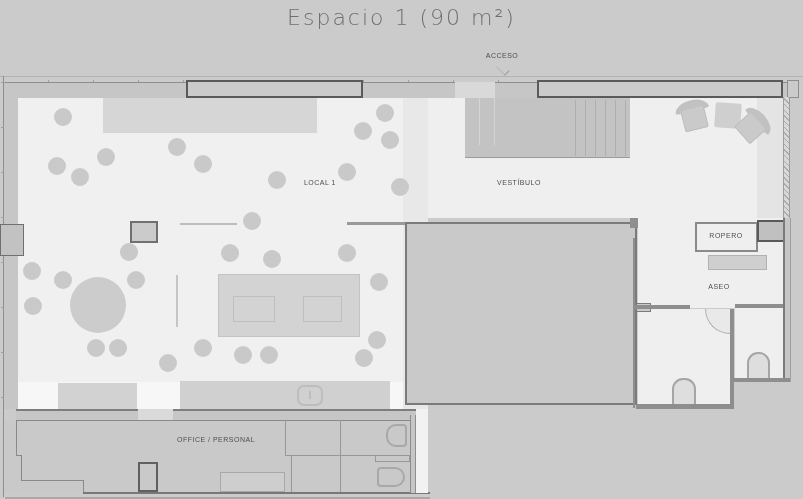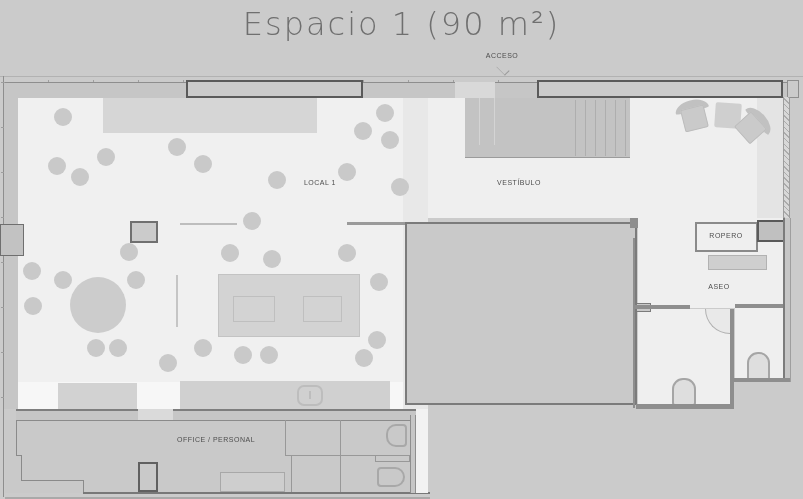--- a/index.html
+++ b/index.html
@@ -1,21 +1,21 @@
 <!DOCTYPE html>
 <html><head>
 <meta charset="utf-8">
 <style>
   html,body{margin:0;padding:0;}
   body{background:#cbcbcb;}
   .stage{position:relative;width:803px;height:499px;background:#cbcbcb;overflow:hidden;
          font-family:"Liberation Sans",sans-serif;}
   .abs{position:absolute;box-sizing:border-box;}
   .title{position:absolute;top:5px;left:0;width:100%;text-align:center;
-         font-family:"DejaVu Sans",sans-serif;font-weight:200;font-size:32px;
+         font-family:"DejaVu Sans",sans-serif;font-weight:200;font-size:22px;
          letter-spacing:2px;color:#6f6f6f;}
   .lbl{position:absolute;font-size:7px;color:#4d4d4d;letter-spacing:.5px;text-align:center;
        white-space:nowrap;}
   .seat{position:absolute;width:18px;height:18px;border-radius:50%;background:#c9c9c9;}
   .toilet{border:2px solid #a5a5a5;border-radius:11px 11px 3px 3px;background:#dedede;}
   .chair{position:absolute;width:30px;height:33px;}
   .chair-back{position:absolute;left:-2px;top:0;width:34px;height:11px;background:#c1c1c1;
               border-radius:50% 50% 20% 20% / 90% 90% 10% 10%;}
   .chair-seat{position:absolute;left:3px;top:7px;width:24px;height:23px;background:#cacaca;
               border-radius:2px;box-shadow:inset 0 0 0 1px #bdbdbd;}

